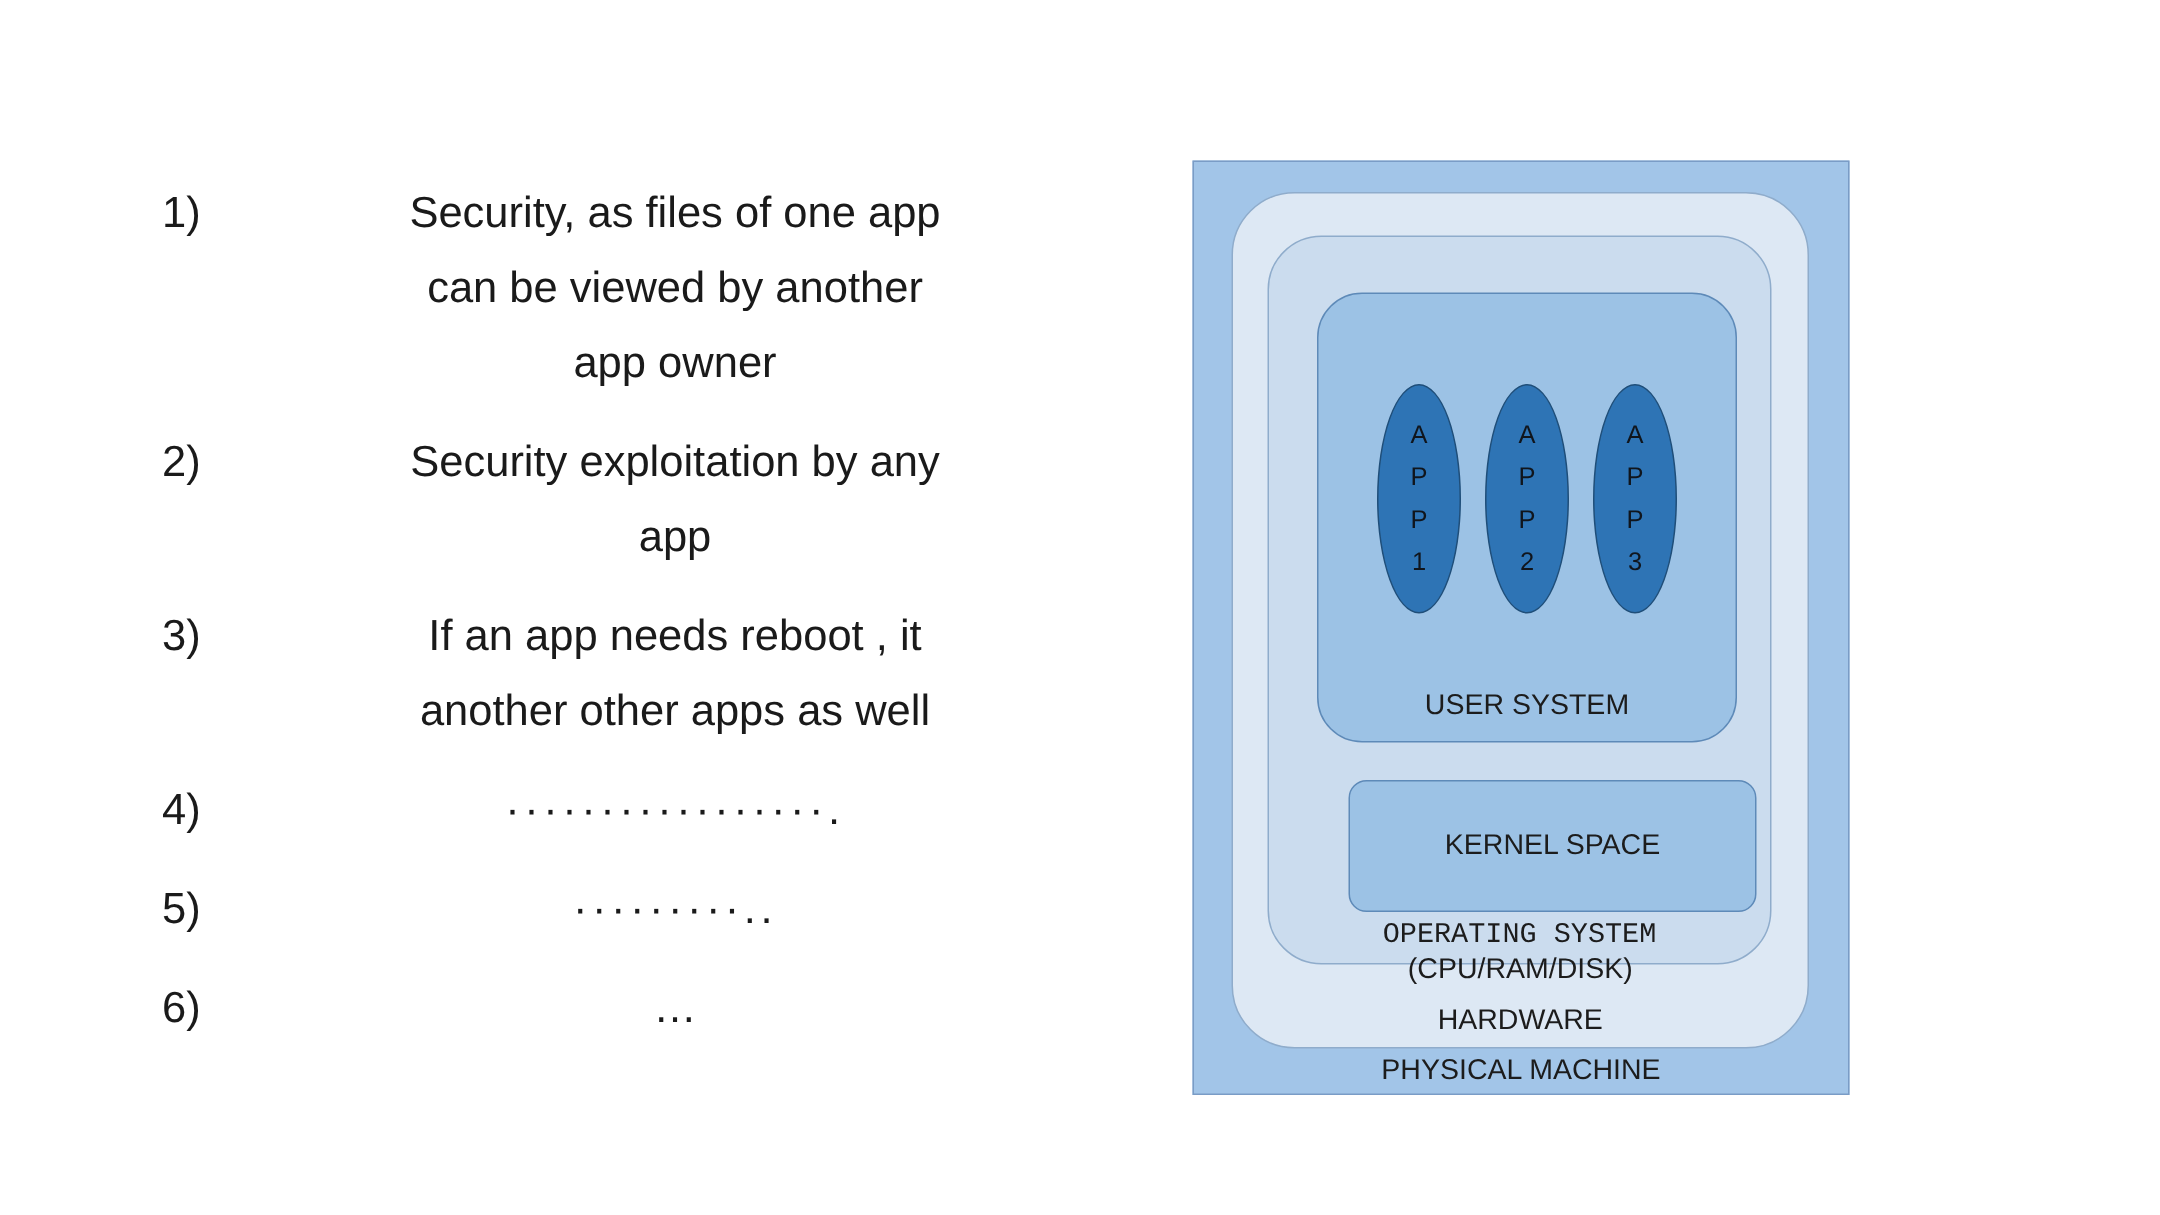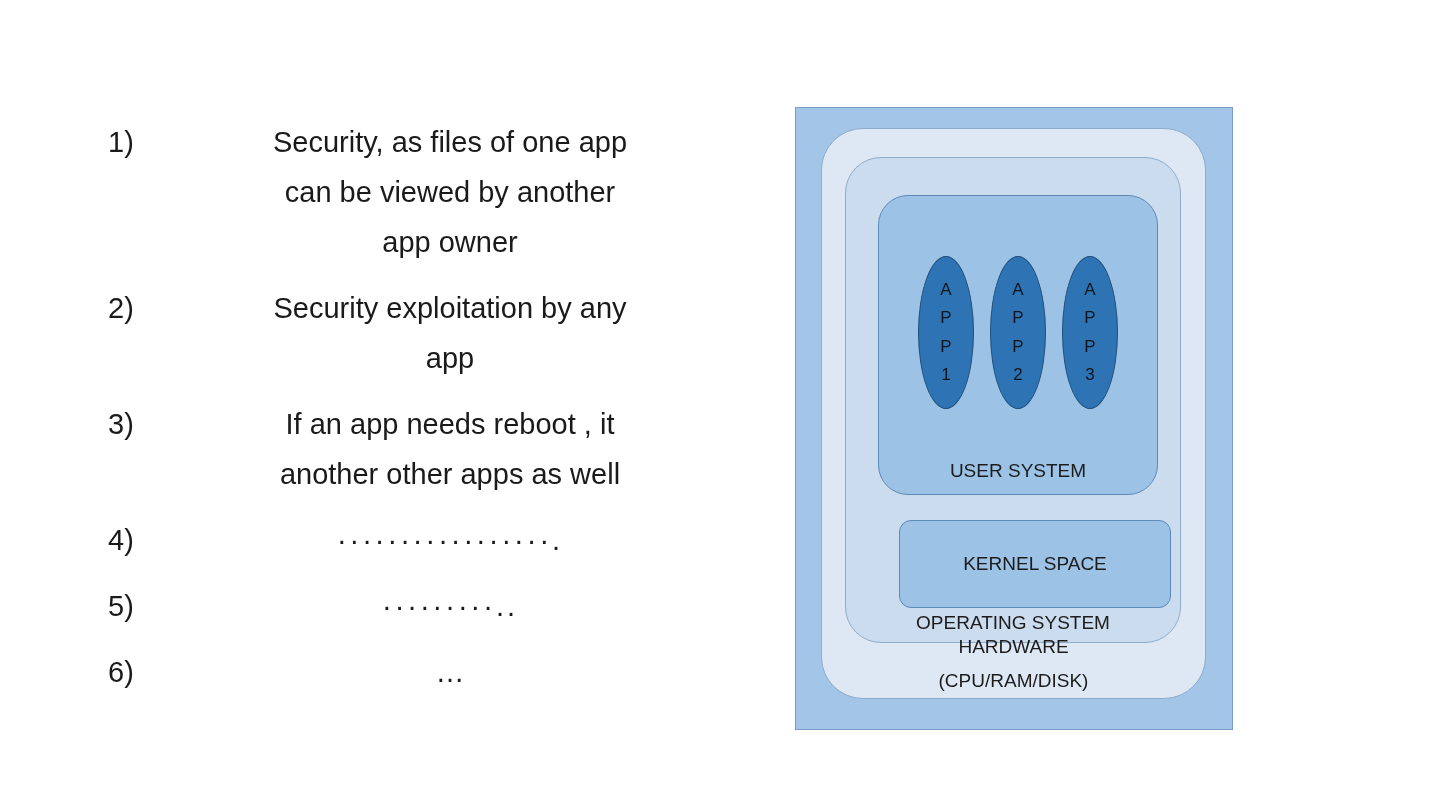--- a/index.html
+++ b/index.html
@@ -138,20 +138,21 @@
     align-items: center;
     justify-content: center;
     margin-left: 20px;
   }
   .os-label {
     position: absolute;
     left: 0;
     right: 0;
     bottom: 8px;
     text-align: center;
+    font-family: Liberation Mono, monospace;
   }
   .hw-label {
     position: absolute;
     left: 0;
     right: 0;
     bottom: 0;
     text-align: center;
     line-height: 34px;
   }
   .pm-label {
@@ -230,21 +231,22 @@
           </div>
 
           <div class="kernel-space">
             <span>KERNEL SPACE</span>
           </div>
 
           <div class="os-label">OPERATING SYSTEM</div>
         </div>
 
         <div class="hw-label">
+          <div>(CPU/RAM/DISK)</div>
           <div>HARDWARE</div>
-          <div>(CPU/RAM/DISK)</div>
         </div>
       </div>
 
+      <div class="pm-label">PHYSICAL MACHINE</div>
     </div>
   </div>
 
 </div>
 
 </body></html>

